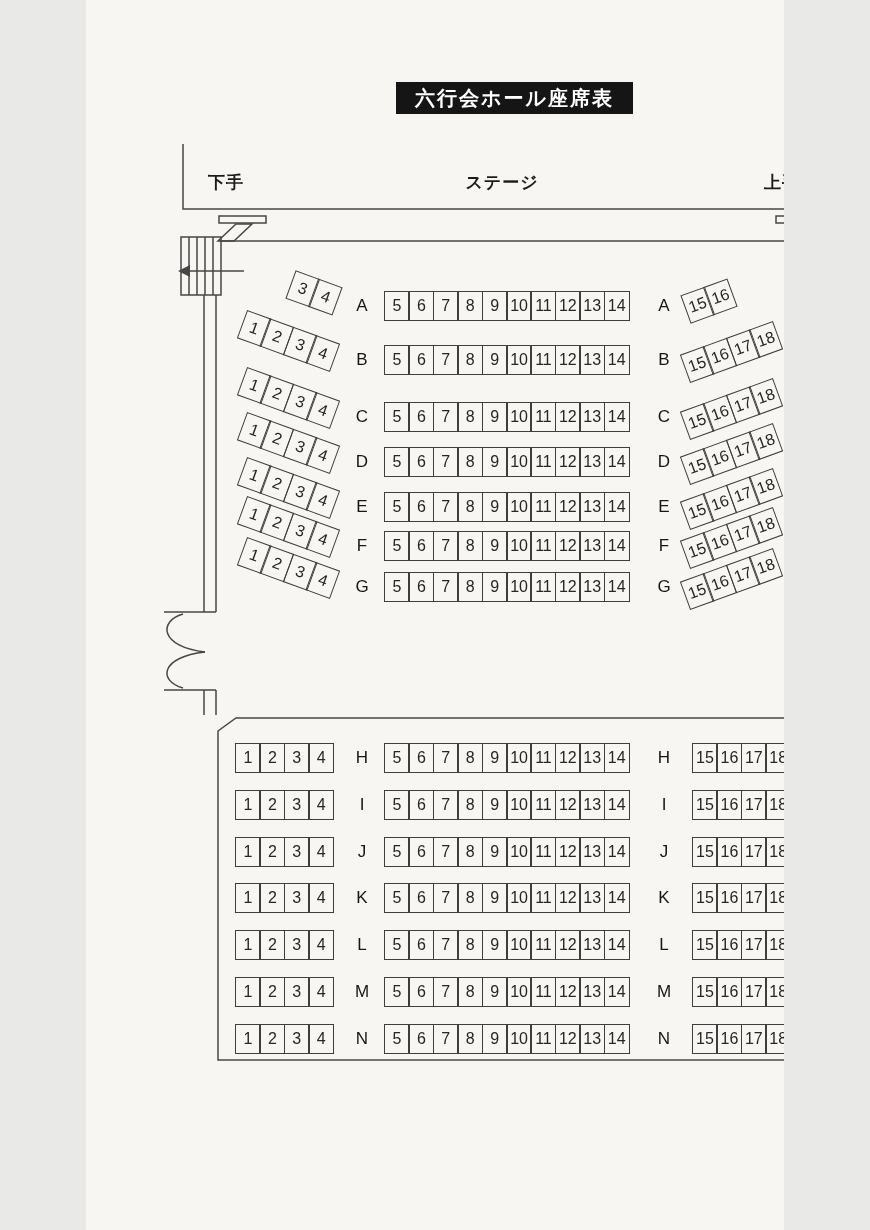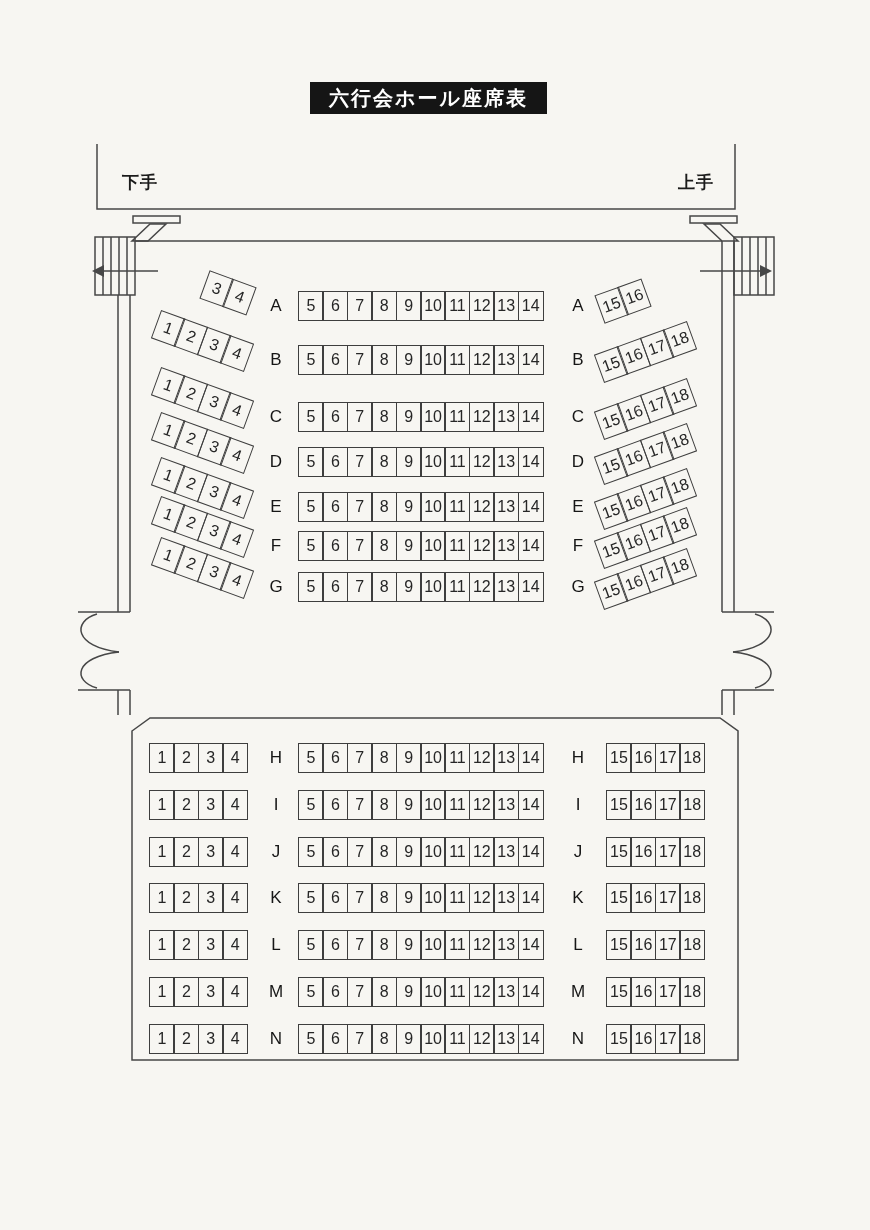--- a/index.html
+++ b/index.html
@@ -1,17 +1,17 @@
 <!DOCTYPE html>
 <html><head>
 <meta charset="utf-8">
 <style>
   html,body{margin:0;padding:0;background:#e9e9e7;}
   .page{
-    position:relative;width:870px;height:1230px;margin:0 auto;
+    position:relative;width:698px;height:1230px;margin:0 auto;
     background:#f7f6f2;overflow:hidden;
     font-family:"Liberation Sans","DejaVu Sans",sans-serif;color:#222;
   }
   svg.floorplan{position:absolute;left:0;top:0;}
   .banner{
     position:absolute;left:310px;top:82px;width:237px;height:32px;
     background:#151515;color:#ffffff;display:flex;align-items:center;justify-content:center;
     font-size:20px;font-weight:bold;letter-spacing:2px;
   }
   .jp-label{
@@ -89,20 +89,21 @@
     <path d="M118 690 V715 M130 690 V715"></path>
     <path d="M722 690 V715 M734 690 V715"></path>
 
     <path d="M132 731 L150 718 H720 L738 731 V1060 H132 Z"></path>
   </svg>
 
   <div class="banner">
     <span>六行会ホール座席表</span>
   </div>
 
+  <div class="jp-label stage-label">ステージ</div>
   <div class="jp-label shimote-label">下手</div>
   <div class="jp-label kamite-label">上手</div>
 
   <div id="front-layer">
       <div class="seat-block tilt-down" style="left: 203px; top: 278px;">
         <div class="seat">3</div>
         <div class="seat">4</div>
       </div>
       <div class="row-letter" style="left: 266px; top: 295px;">A</div>
       <div class="seat-block" style="left: 298px; top: 291px;">

